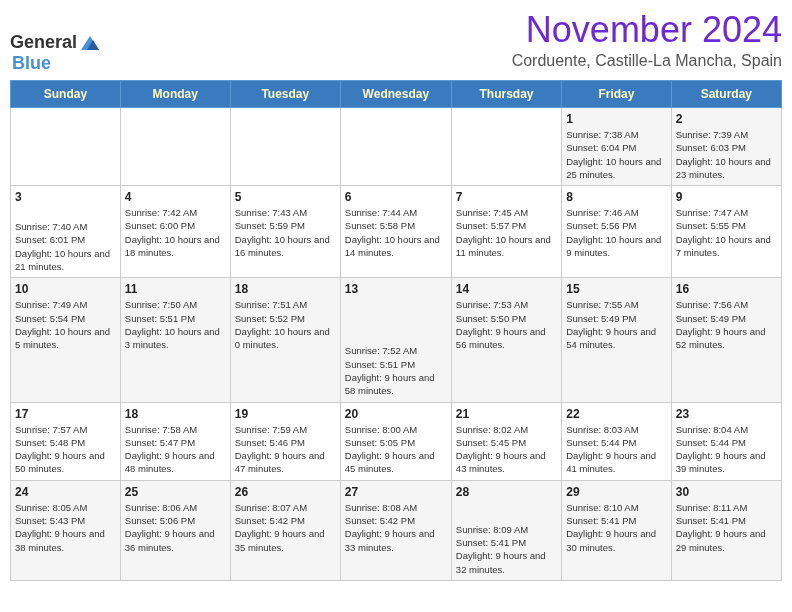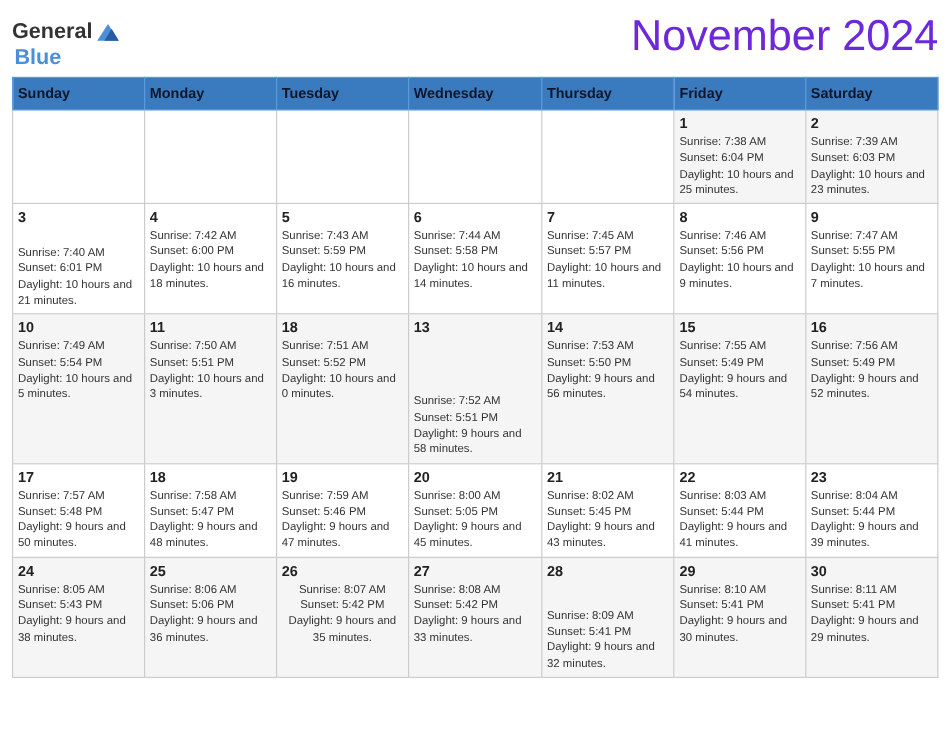--- a/index.html
+++ b/index.html
@@ -13,21 +13,21 @@
     .header-area {
       display: flex;
       align-items: flex-start;
       justify-content: space-between;
       margin-bottom: 6px;
     }
     .logo {
       display: flex;
       flex-direction: column;
       align-items: flex-start;
-      margin-top: 6px;
+      margin-top: 22px;
     }
     .title-area {
       text-align: right;
     }
     .month-title {
       font-size: 36px;
       font-weight: normal;
       color: #6d28d9;
       line-height: 1.1;
     }
@@ -36,23 +36,23 @@
       color: #555;
       margin-top: 2px;
     }
     table {
       width: 100%;
       border-collapse: collapse;
       font-size: 10.5px;
     }
     thead tr th {
       background-color: #3a7abf;
-      color: #0f172a;
+      color: #fef9c3;
       padding: 6px 4px;
-      text-align: left;
+      text-align: center;
       font-size: 12px;
       font-weight: bold;
       border: 1px solid #5a9ad9;
     }
     tbody tr td {
       border: 1px solid #ccc;
       vertical-align: top;
       padding: 4px;
       height: 78px;
       width: 113px;
@@ -86,20 +86,21 @@
       <span style="font-size:18px; font-weight:bold; color:#333;">General</span>
       <svg width="22" height="18" viewBox="0 0 22 18">
         <polygon points="2,16 11,2 20,16" fill="#4a90d9"></polygon>
         <polygon points="8,16 14,6 20,16" fill="#2a5a9f"></polygon>
       </svg>
     </div>
     <span style="font-size:18px; font-weight:bold; color:#4a90d9; margin-left:2px;">Blue</span>
   </div>
   <div class="title-area">
     <div class="month-title">November 2024</div>
+    <div class="location-title">Corduente, Castille-La Mancha, Spain</div>
   </div>
 </div>
 
 <table>
   <thead>
     <tr>
     <th>Sunday</th>
         <th>Monday</th>
         <th>Tuesday</th>
         <th>Wednesday</th>
@@ -268,21 +269,21 @@
 Daylight: 9 hours and 38 minutes.</div>
         </td>
         <td>
           <span class="day-number">25</span>
           <div class="day-info" style="white-space: pre-line;">Sunrise: 8:06 AM
 Sunset: 5:06 PM
 Daylight: 9 hours and 36 minutes.</div>
         </td>
         <td>
           <span class="day-number">26</span>
-          <div class="day-info" style="white-space: pre-line; text-align: center;">Sunrise: 8:07 AM
+          <div class="day-info" style="white-space: pre-line;">Sunrise: 8:07 AM
 Sunset: 5:42 PM
 Daylight: 9 hours and 35 minutes.</div>
         </td>
         <td>
           <span class="day-number">27</span>
           <div class="day-info" style="white-space: pre-line;">Sunrise: 8:08 AM
 Sunset: 5:42 PM
 Daylight: 9 hours and 33 minutes.</div>
         </td>
         <td>

